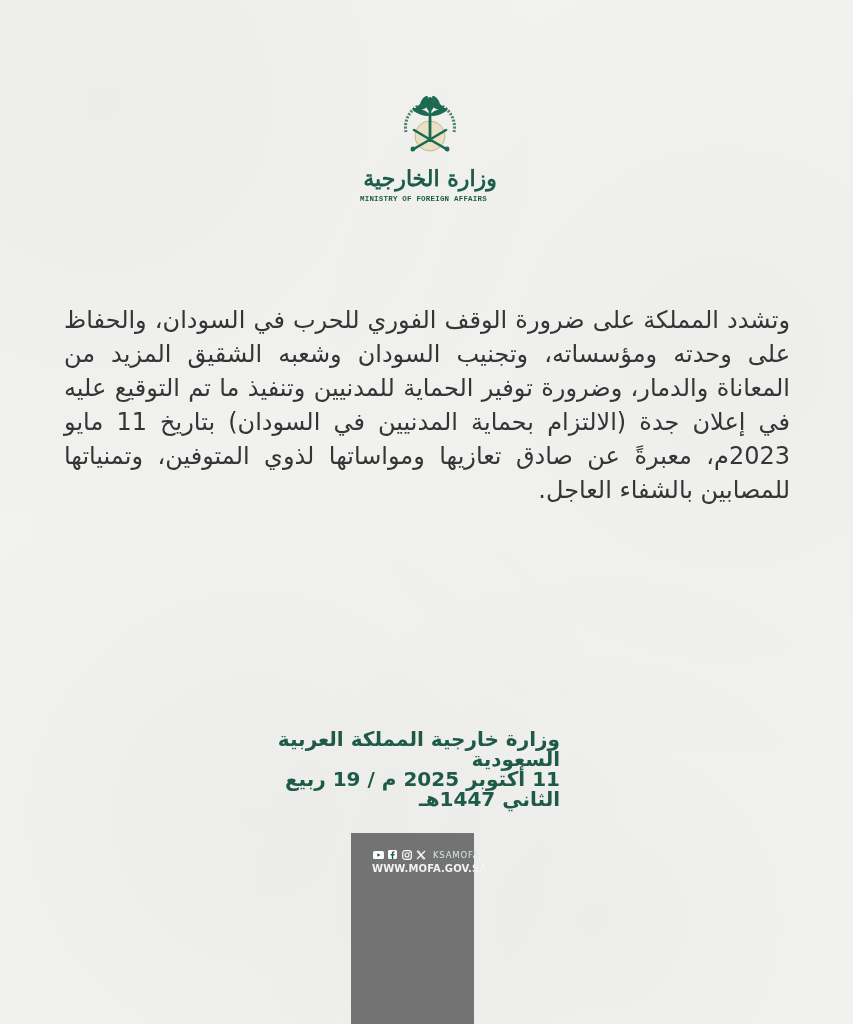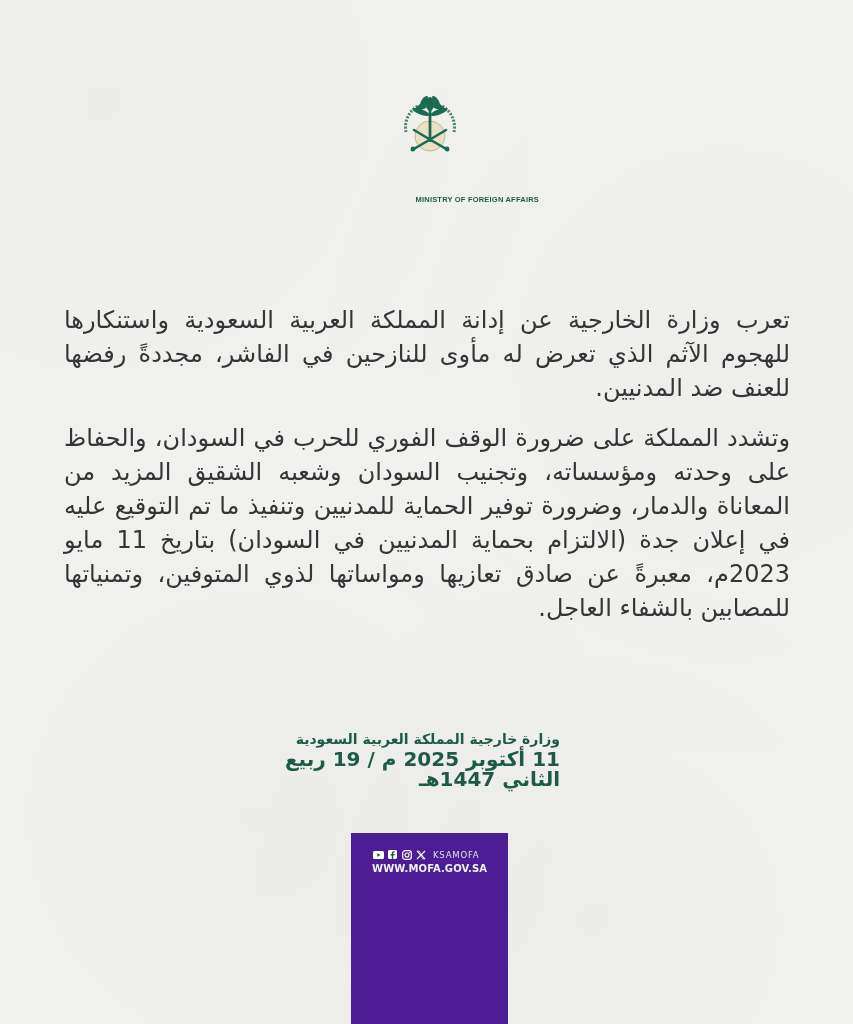--- a/index.html
+++ b/index.html
@@ -46,27 +46,26 @@
       font-size: 22px;
       line-height: 28px;
       color: #1d5c47;
       font-weight: bold;
     }
     .logo-en {
       position: absolute;
       left: 0;
       top: 103px;
       width: 140px;
-      text-align: right;
-      font-family: Liberation Sans, sans-serif;
+      text-align: left;
+      font-family: Liberation Mono, monospace;
       font-size: 7.5px;
       font-weight: bold;
       letter-spacing: 0.2px;
       color: #1f5a46;
-      margin-left: 39px;
     }
 
     
     .content {
       position: absolute;
       left: 64px;
       top: 303px;
       width: 726px;
       direction: rtl;
       text-align: justify;
@@ -89,36 +88,36 @@
       left: 260px;
       top: 729px;
       width: 300px;
       direction: rtl;
       text-align: right;
       color: #1e5b47;
       font-weight: bold;
       font-family: "DejaVu Sans", sans-serif;
     }
     .sig-name {
-      font-size: 14px;
+      font-size: 20px;
       line-height: 20px;
     }
     .sig-date {
       font-size: 20px;
       line-height: 20px;
     }
 
     
     .footer-box {
       position: absolute;
       left: 351px;
       top: 833px;
-      width: 157px;
+      width: 123px;
       height: 191px;
-      background: #4c1d95;
+      background: #737373;
     }
     .social-row {
       position: absolute;
       left: 22px;
       top: 16px;
       display: flex;
       align-items: center;
       gap: 3px;
       height: 11px;
     }
@@ -174,25 +173,25 @@
       </g>
 
       <rect x="32.6" y="18" width="2.8" height="32" fill="#1d6a52"></rect>
 
       <path d="M16 58 Q30 50 50 38" stroke="#1d6a52" stroke-width="2.6" fill="none" stroke-linecap="round"></path>
       <path d="M52 58 Q38 50 18 38" stroke="#1d6a52" stroke-width="2.6" fill="none" stroke-linecap="round"></path>
       <circle cx="17" cy="57" r="2.4" fill="#1d6a52"></circle>
       <circle cx="51" cy="57" r="2.4" fill="#1d6a52"></circle>
     </svg>
   </div>
+  <div class="logo-ar">وزارة الخارجية</div>
   <div class="logo-en">MINISTRY OF FOREIGN AFFAIRS</div>
 </div>
 
 <div class="content">
-  <p class="paragraph">تعرب وزارة الخارجية عن إدانة المملكة العربية السعودية واستنكارها للهجوم الآثم الذي تعرض له مأوى للنازحين في الفاشر، مجددةً رفضها للعنف ضد المدنيين.</p>
   <p class="paragraph">وتشدد المملكة على ضرورة الوقف الفوري للحرب في السودان، والحفاظ على وحدته ومؤسساته، وتجنيب السودان وشعبه الشقيق المزيد من المعاناة والدمار، وضرورة توفير الحماية للمدنيين وتنفيذ ما تم التوقيع عليه في إعلان جدة (الالتزام بحماية المدنيين في السودان) بتاريخ 11 مايو 2023م، معبرةً عن صادق تعازيها ومواساتها لذوي المتوفين، وتمنياتها للمصابين بالشفاء العاجل.</p>
 </div>
 
 <div class="signature">
   <div class="sig-name">وزارة خارجية المملكة العربية السعودية</div>
   <div class="sig-date">11 أكتوبر 2025 م / 19 ربيع الثاني 1447هـ</div>
 </div>
 
 <div class="footer-box">
   <div class="social-row">

